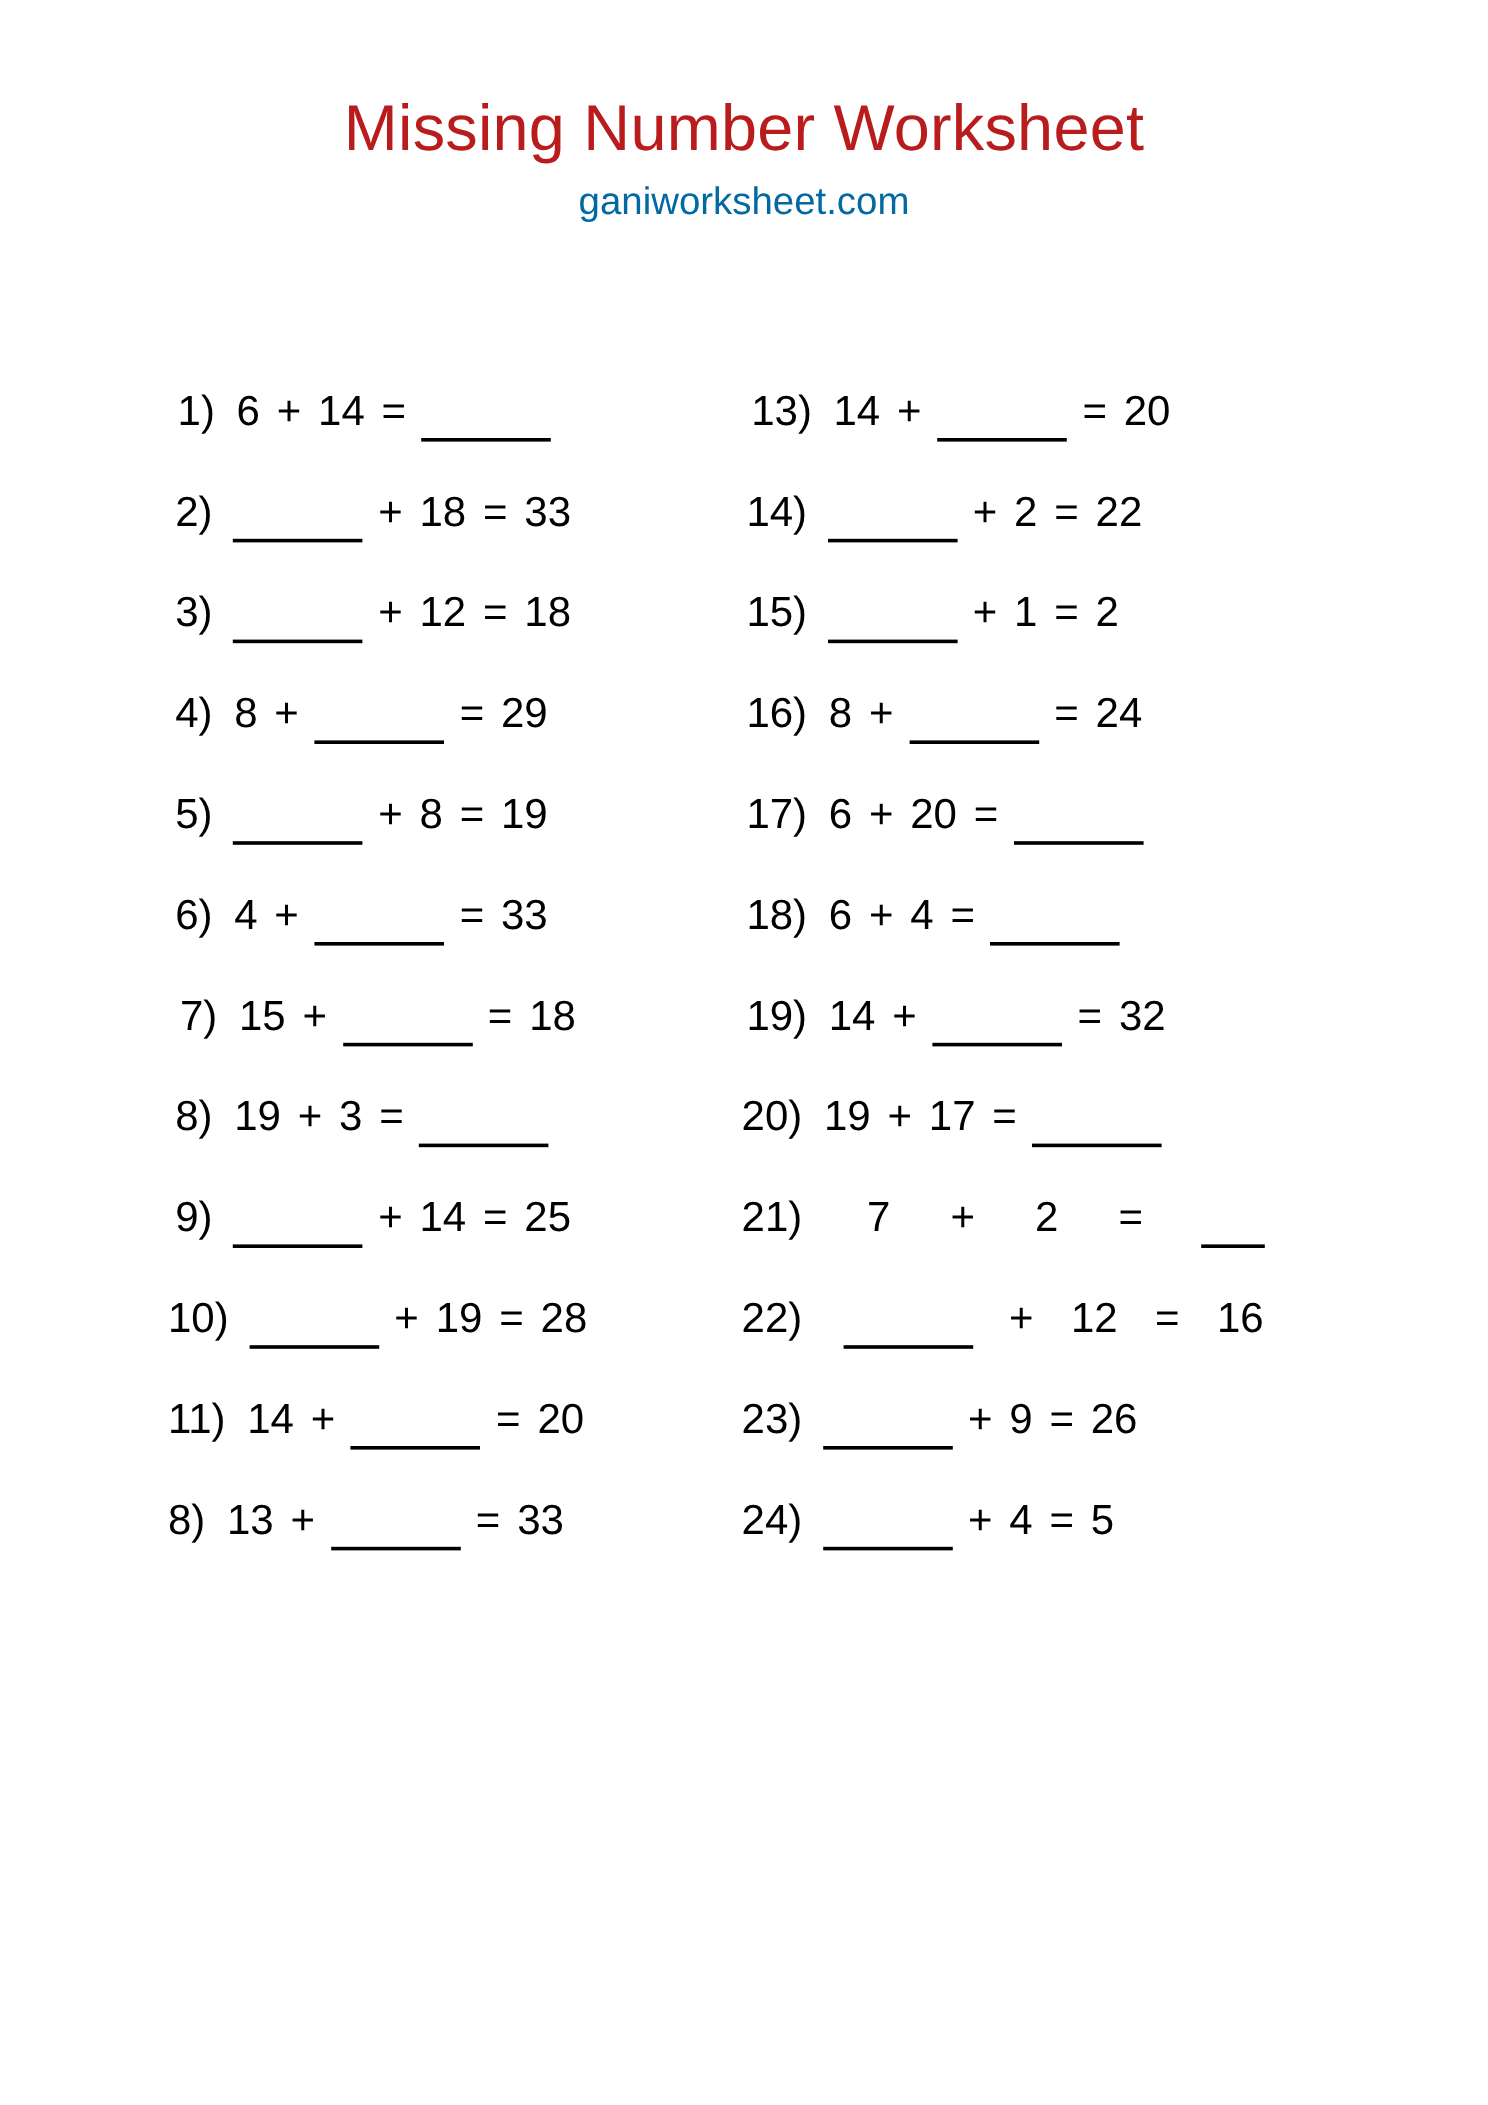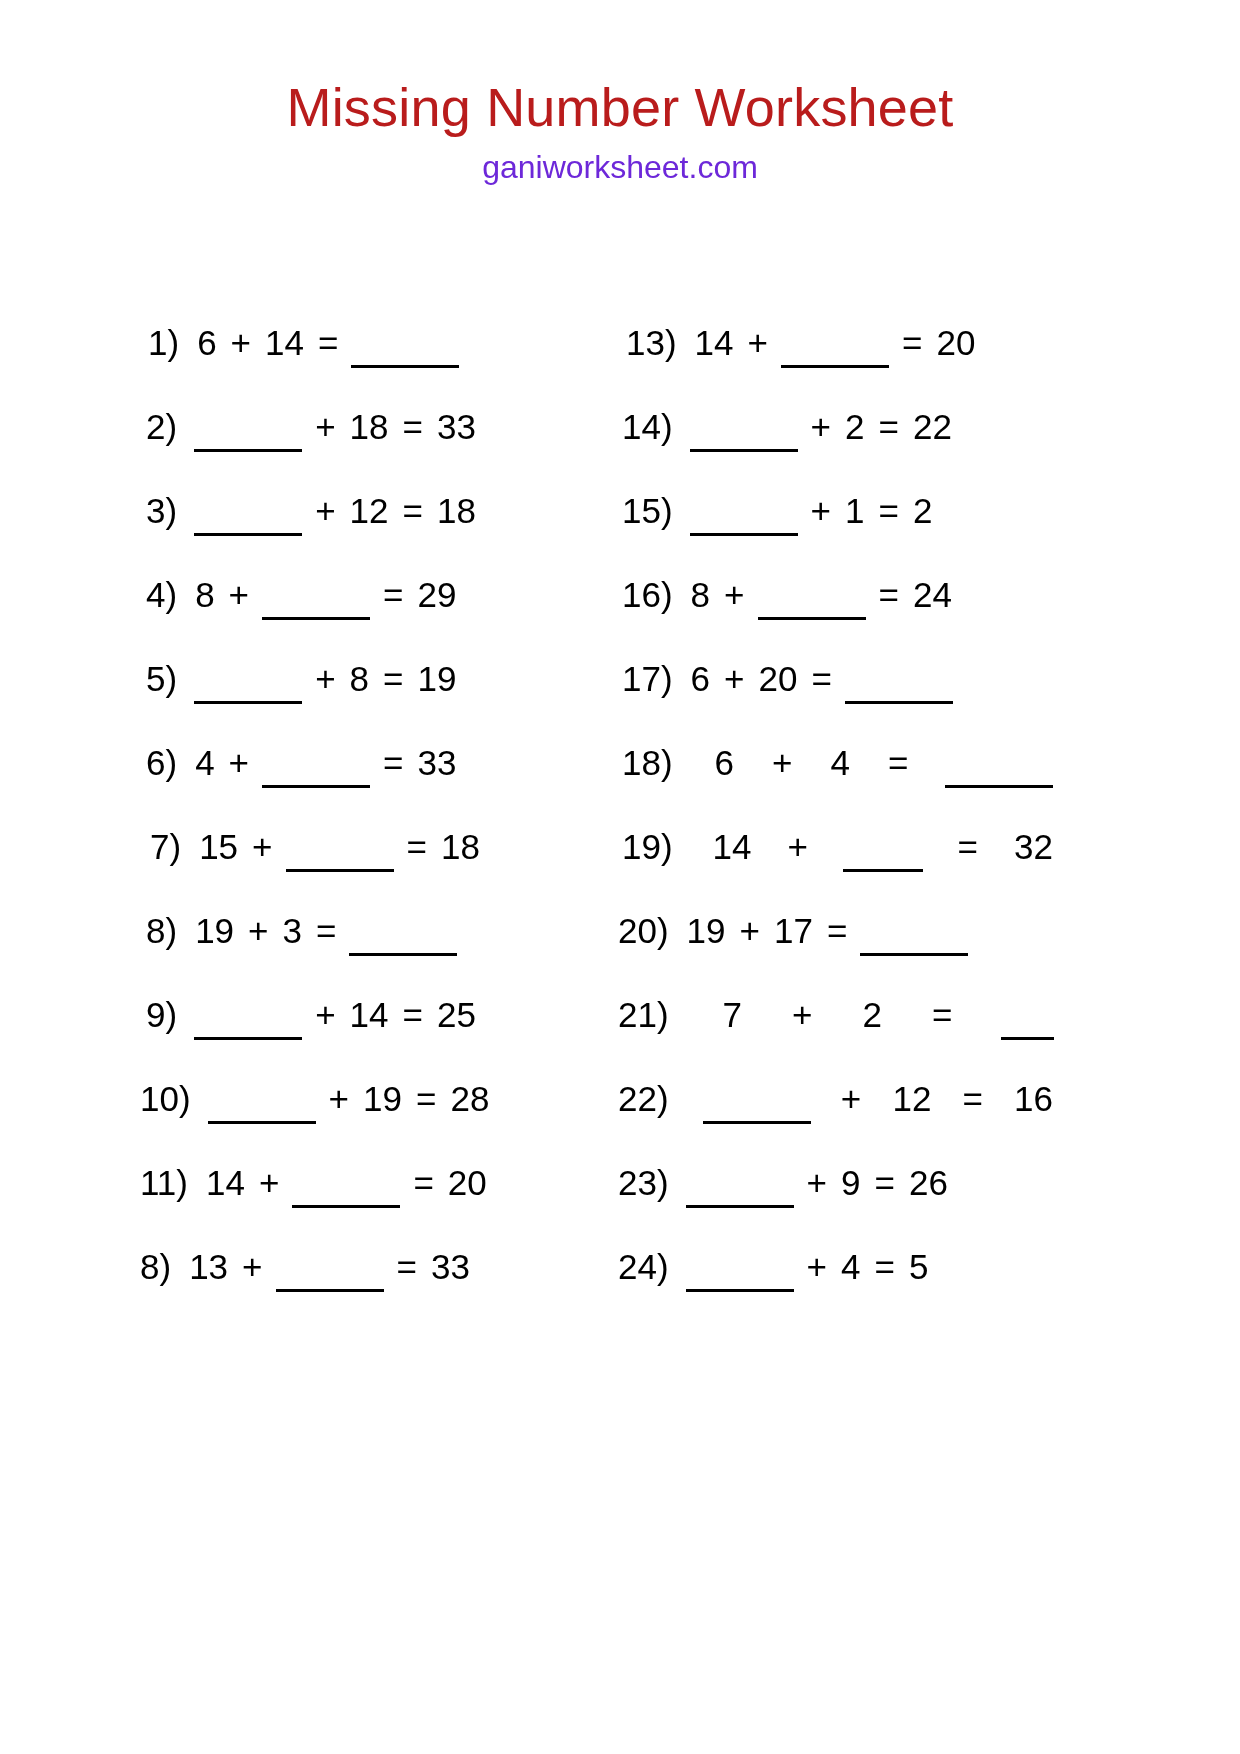--- a/index.html
+++ b/index.html
@@ -35,21 +35,21 @@
     font-weight: 400;
     letter-spacing: 0.2px;
     line-height: 1.08;
     color: #b91c1c;
     margin: 0;
   }
 
   .worksheet-subtitle {
     font-size: 32px;
     font-weight: 400;
-    color: #6d28d9;
+    color: #0369a1;
     margin: 14px 0 0 0;
     line-height: 1.1;
   }
 
   .problems {
     position: absolute;
     top: 300px;
     left: 0;
     width: 1240px;
     display: flex;
@@ -251,29 +251,29 @@
           <span class="term">24</span>
         </div>
         <div class="problem" style="padding-left: 12px;">
           <span class="problem-index">17)</span>
           <span class="term">6</span>
           <span class="op">+</span>
           <span class="term">20</span>
           <span class="op">=</span>
           <span class="blank"></span>
         </div>
-        <div class="problem" style="padding-left: 12px; gap: 24px;">
+        <div class="problem" style="padding-left: 12px;">
           <span class="problem-index">18)</span>
           <span class="term">6</span>
           <span class="op">+</span>
           <span class="term">4</span>
           <span class="op">=</span>
           <span class="blank"></span>
         </div>
-        <div class="problem" style="padding-left: 12px; gap: 22px;">
+        <div class="problem" style="padding-left: 12px;">
           <span class="problem-index">19)</span>
           <span class="term">14</span>
           <span class="op">+</span>
           <span class="blank"></span>
           <span class="op">=</span>
           <span class="term">32</span>
         </div>
         <div class="problem" style="padding-left: 8px;">
           <span class="problem-index">20)</span>
           <span class="term">19</span>

